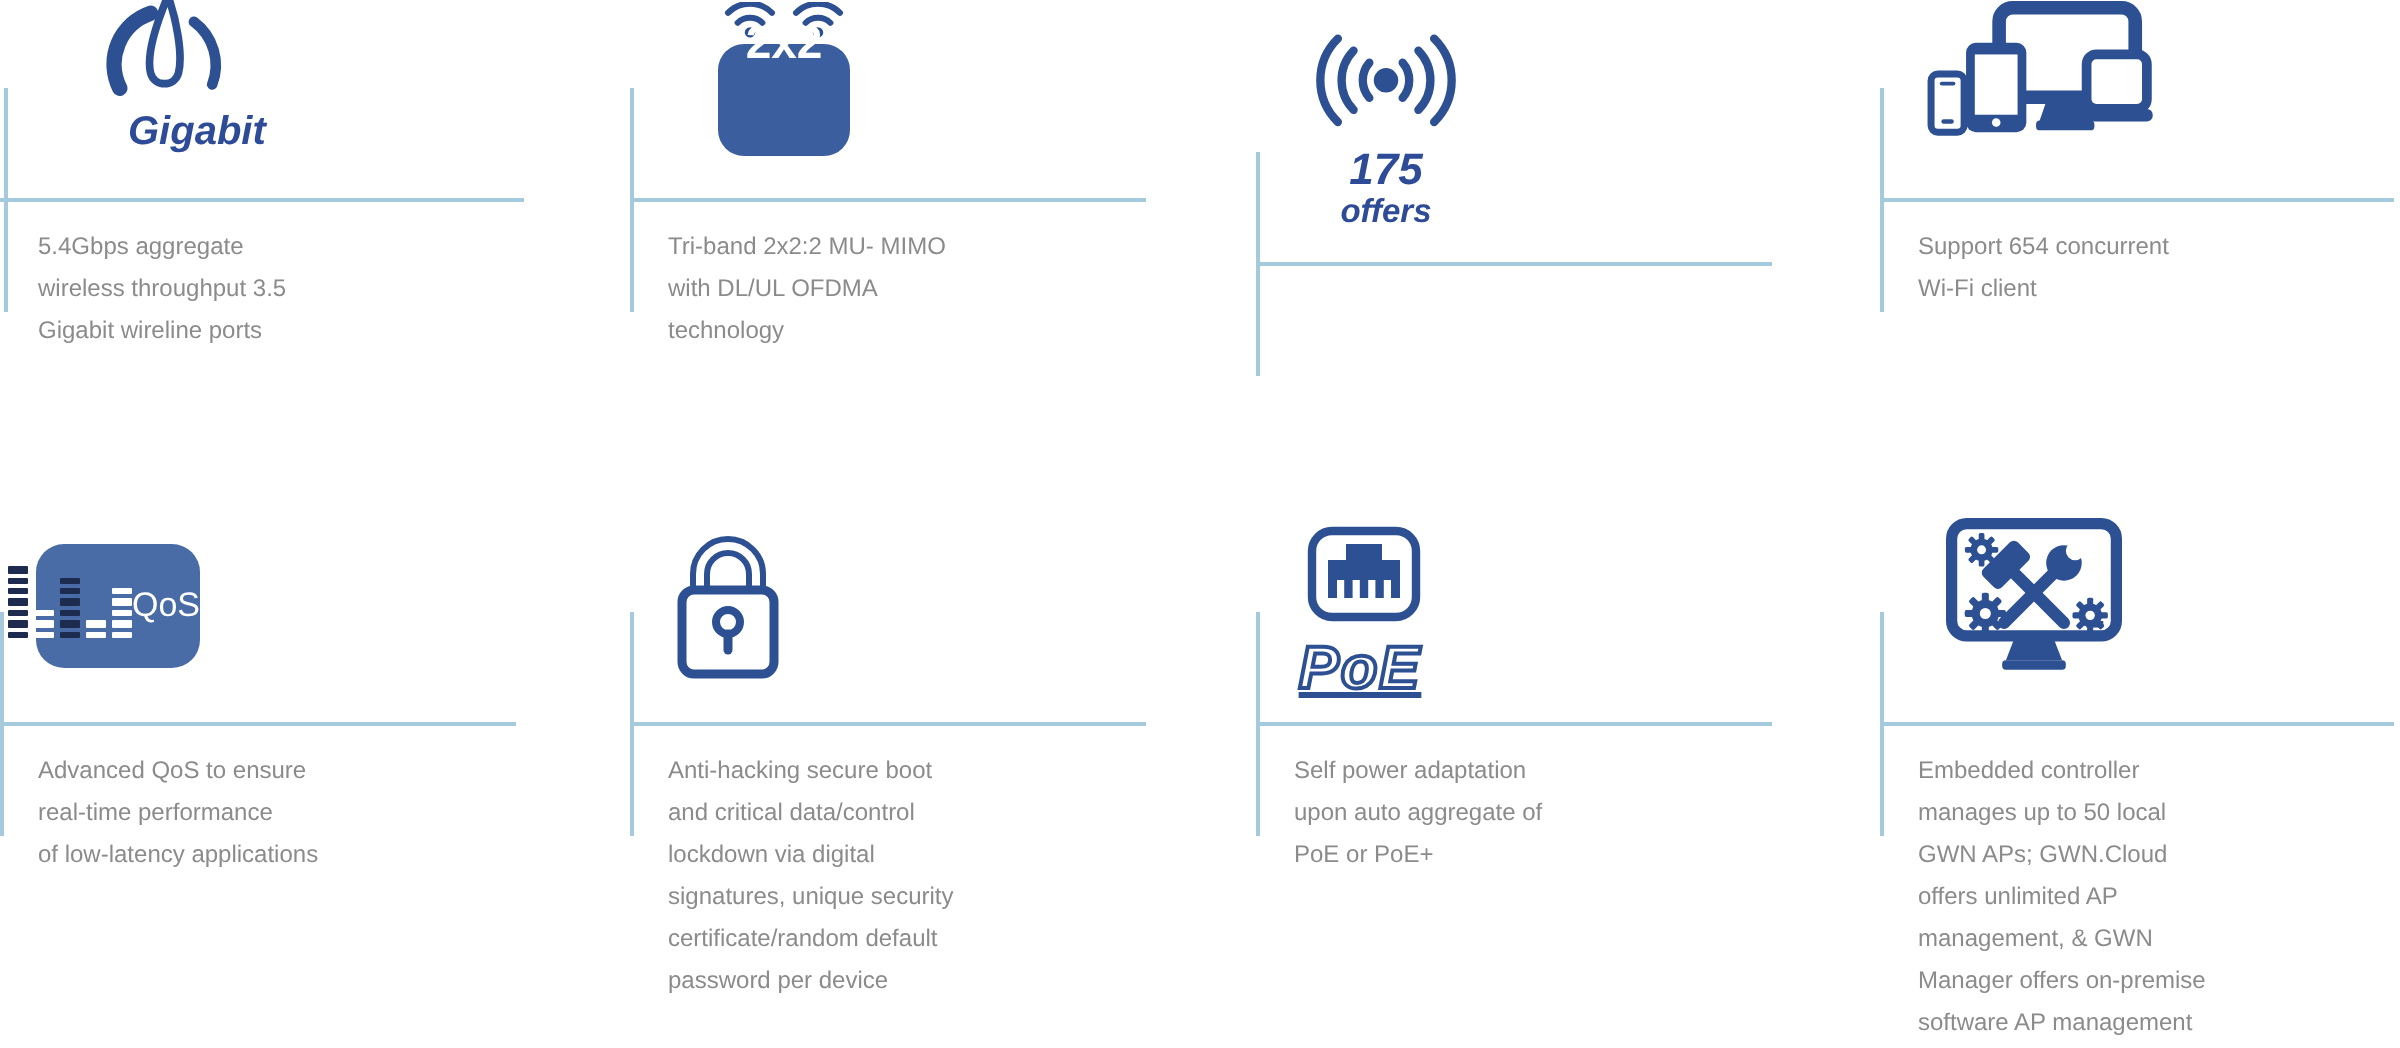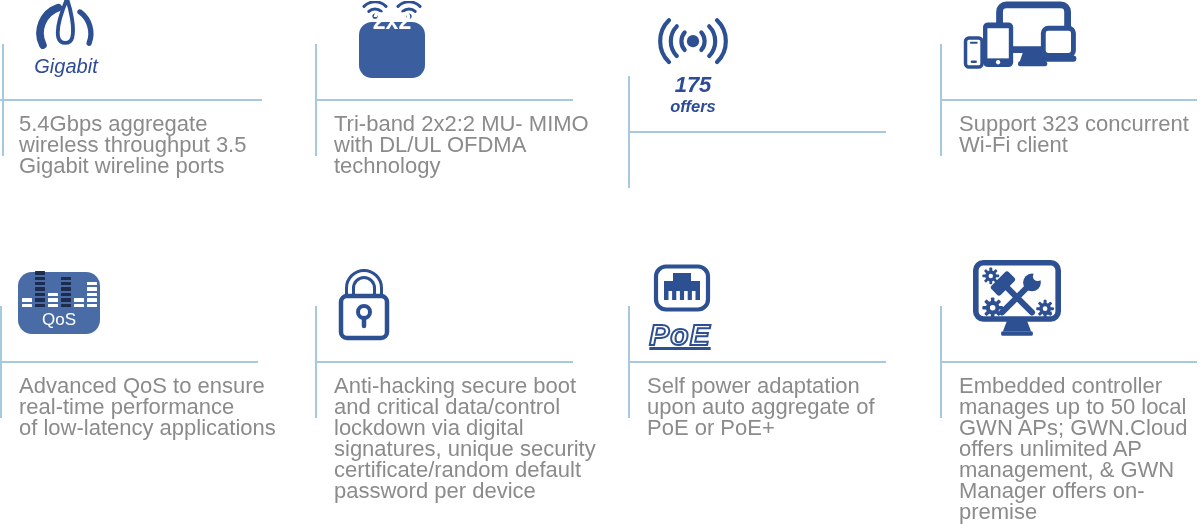--- a/index.html
+++ b/index.html
@@ -19,44 +19,44 @@
   .grid{display:grid;grid-template-columns:315px 313px 312px 260px;grid-template-rows:250px 274px;}
   .cell{overflow:visible;}
   .icon-area{height:99px;display:flex;align-items:flex-end;}
   .cell.row2 .icon-area{height:111px;}
   
   .rule{position:relative;border-top:2px solid var(--divider-blue);width:258px;}
   .cell:nth-child(1) .rule{width:262px;}
   .cell:nth-child(4n) .rule{width:257px;}
   .vline{position:absolute;left:0;top:-57px;width:2px;height:112px;background:var(--divider-blue);}
   .cell:nth-child(1) .vline{left:2px;}
-  .desc{margin-top:12px;padding-left:19px;padding-right:6px;font-size:22px;line-height:21px;
+  .desc{margin-top:12px;padding-left:19px;padding-right:6px;font-size:12px;line-height:21px;
         color:var(--text-gray);white-space:pre-line;}
   
   .cell:nth-child(1) .icon-area{padding-left:34px;padding-bottom:21px;}
   .cell:nth-child(2) .icon-area{padding-left:44px;padding-bottom:21px;}
   .cell:nth-child(3) .icon-area{padding-left:26px;padding-bottom:17px;margin-top:32px;}
   .cell:nth-child(4) .icon-area{padding-left:20px;padding-bottom:24px;}
   .cell:nth-child(5) .icon-area{padding-left:18px;padding-bottom:27px;}
   .cell:nth-child(6) .icon-area{padding-left:20px;padding-bottom:16px;}
   .cell:nth-child(7) .icon-area{padding-left:24px;padding-bottom:11px;}
   .cell:nth-child(8) .icon-area{padding-left:24px;padding-bottom:9px;}
 
   .icon{color:var(--icon-navy);}
   .icon-stack{display:flex;flex-direction:column;align-items:center;}
-  .gauge-label{font-size:20px;font-weight:400;font-style:italic;color:var(--label-navy);margin-top:2px;}
+  .gauge-label{font-size:20px;font-weight:700;font-style:italic;color:var(--label-navy);margin-top:2px;margin-left:30px;}
   .wifi-row{display:flex;gap:8px;margin-bottom:3px;}
   .mimo-box{width:66px;height:56px;border-radius:13px;background:var(--box-blue);display:flex;
             flex-direction:column;align-items:center;justify-content:center;gap:44px;}
   .mimo-big{font-size:23px;font-weight:800;color:#fff;line-height:1;}
   .mimo-small{font-size:10.5px;font-weight:700;color:#fff;letter-spacing:1px;margin-top:2px;}
   .sig-big{font-size:22px;font-weight:800;font-style:italic;color:var(--label-navy);line-height:1;margin-top:2px;}
   .sig-small{font-size:16.5px;font-weight:700;font-style:italic;color:var(--label-navy);line-height:1;margin-top:2px;}
   .qos-box{width:82px;height:62px;border-radius:14px;background:var(--qos-box-blue);display:flex;
-           flex-direction:column;align-items:center;justify-content:flex-end;padding-bottom:4px;}
+           flex-direction:row;align-items:center;justify-content:flex-end;padding-bottom:4px;}
   .eq{display:flex;gap:3px;align-items:flex-end;height:36px;}
   .eq-col{display:flex;flex-direction:column;}
   .eq-col i{display:block;width:10px;height:3.4px;margin-top:2px;background:#fff;border-radius:0.5px;}
   .eq-col.dark i{background:var(--eq-dark);}
   .qos-label{font-size:17px;color:#fff;line-height:1;margin-top:4px;margin-bottom:2px;}
   .poe-label{font-size:30px;font-weight:800;font-style:italic;color:#fff;line-height:1;
              -webkit-text-stroke:2px var(--icon-navy);letter-spacing:1px;margin-top:4px;margin-left:-4px;text-decoration:underline;}
 </style>
 </head>
 <body>
@@ -151,21 +151,21 @@
             <circle cx="37.5" cy="63" r="2.2" fill="#fff"></circle>
             <rect x="4" y="38" width="17" height="30" rx="3.5" stroke="currentColor" stroke-width="3.6" fill="#fff"></rect>
             <path d="M9.5,43 h6" stroke="currentColor" stroke-width="2" stroke-linecap="round"></path>
             <path d="M10.5,62.5 h4" stroke="currentColor" stroke-width="2.4" stroke-linecap="round"></path>
           </svg>
         </span>
       </div>
       <div class="rule">
           <i class="vline"></i>
         </div>
-      <p class="desc">Support 323 concurrent
+      <p class="desc">Support 654 concurrent
 Wi-Fi client</p>
     </section>
 
     <section class="cell row2">
       <div class="icon-area">
         <div class="qos-box">
           <div class="eq">
             <span class="eq-col">
                 <i></i>
                 <i></i>

